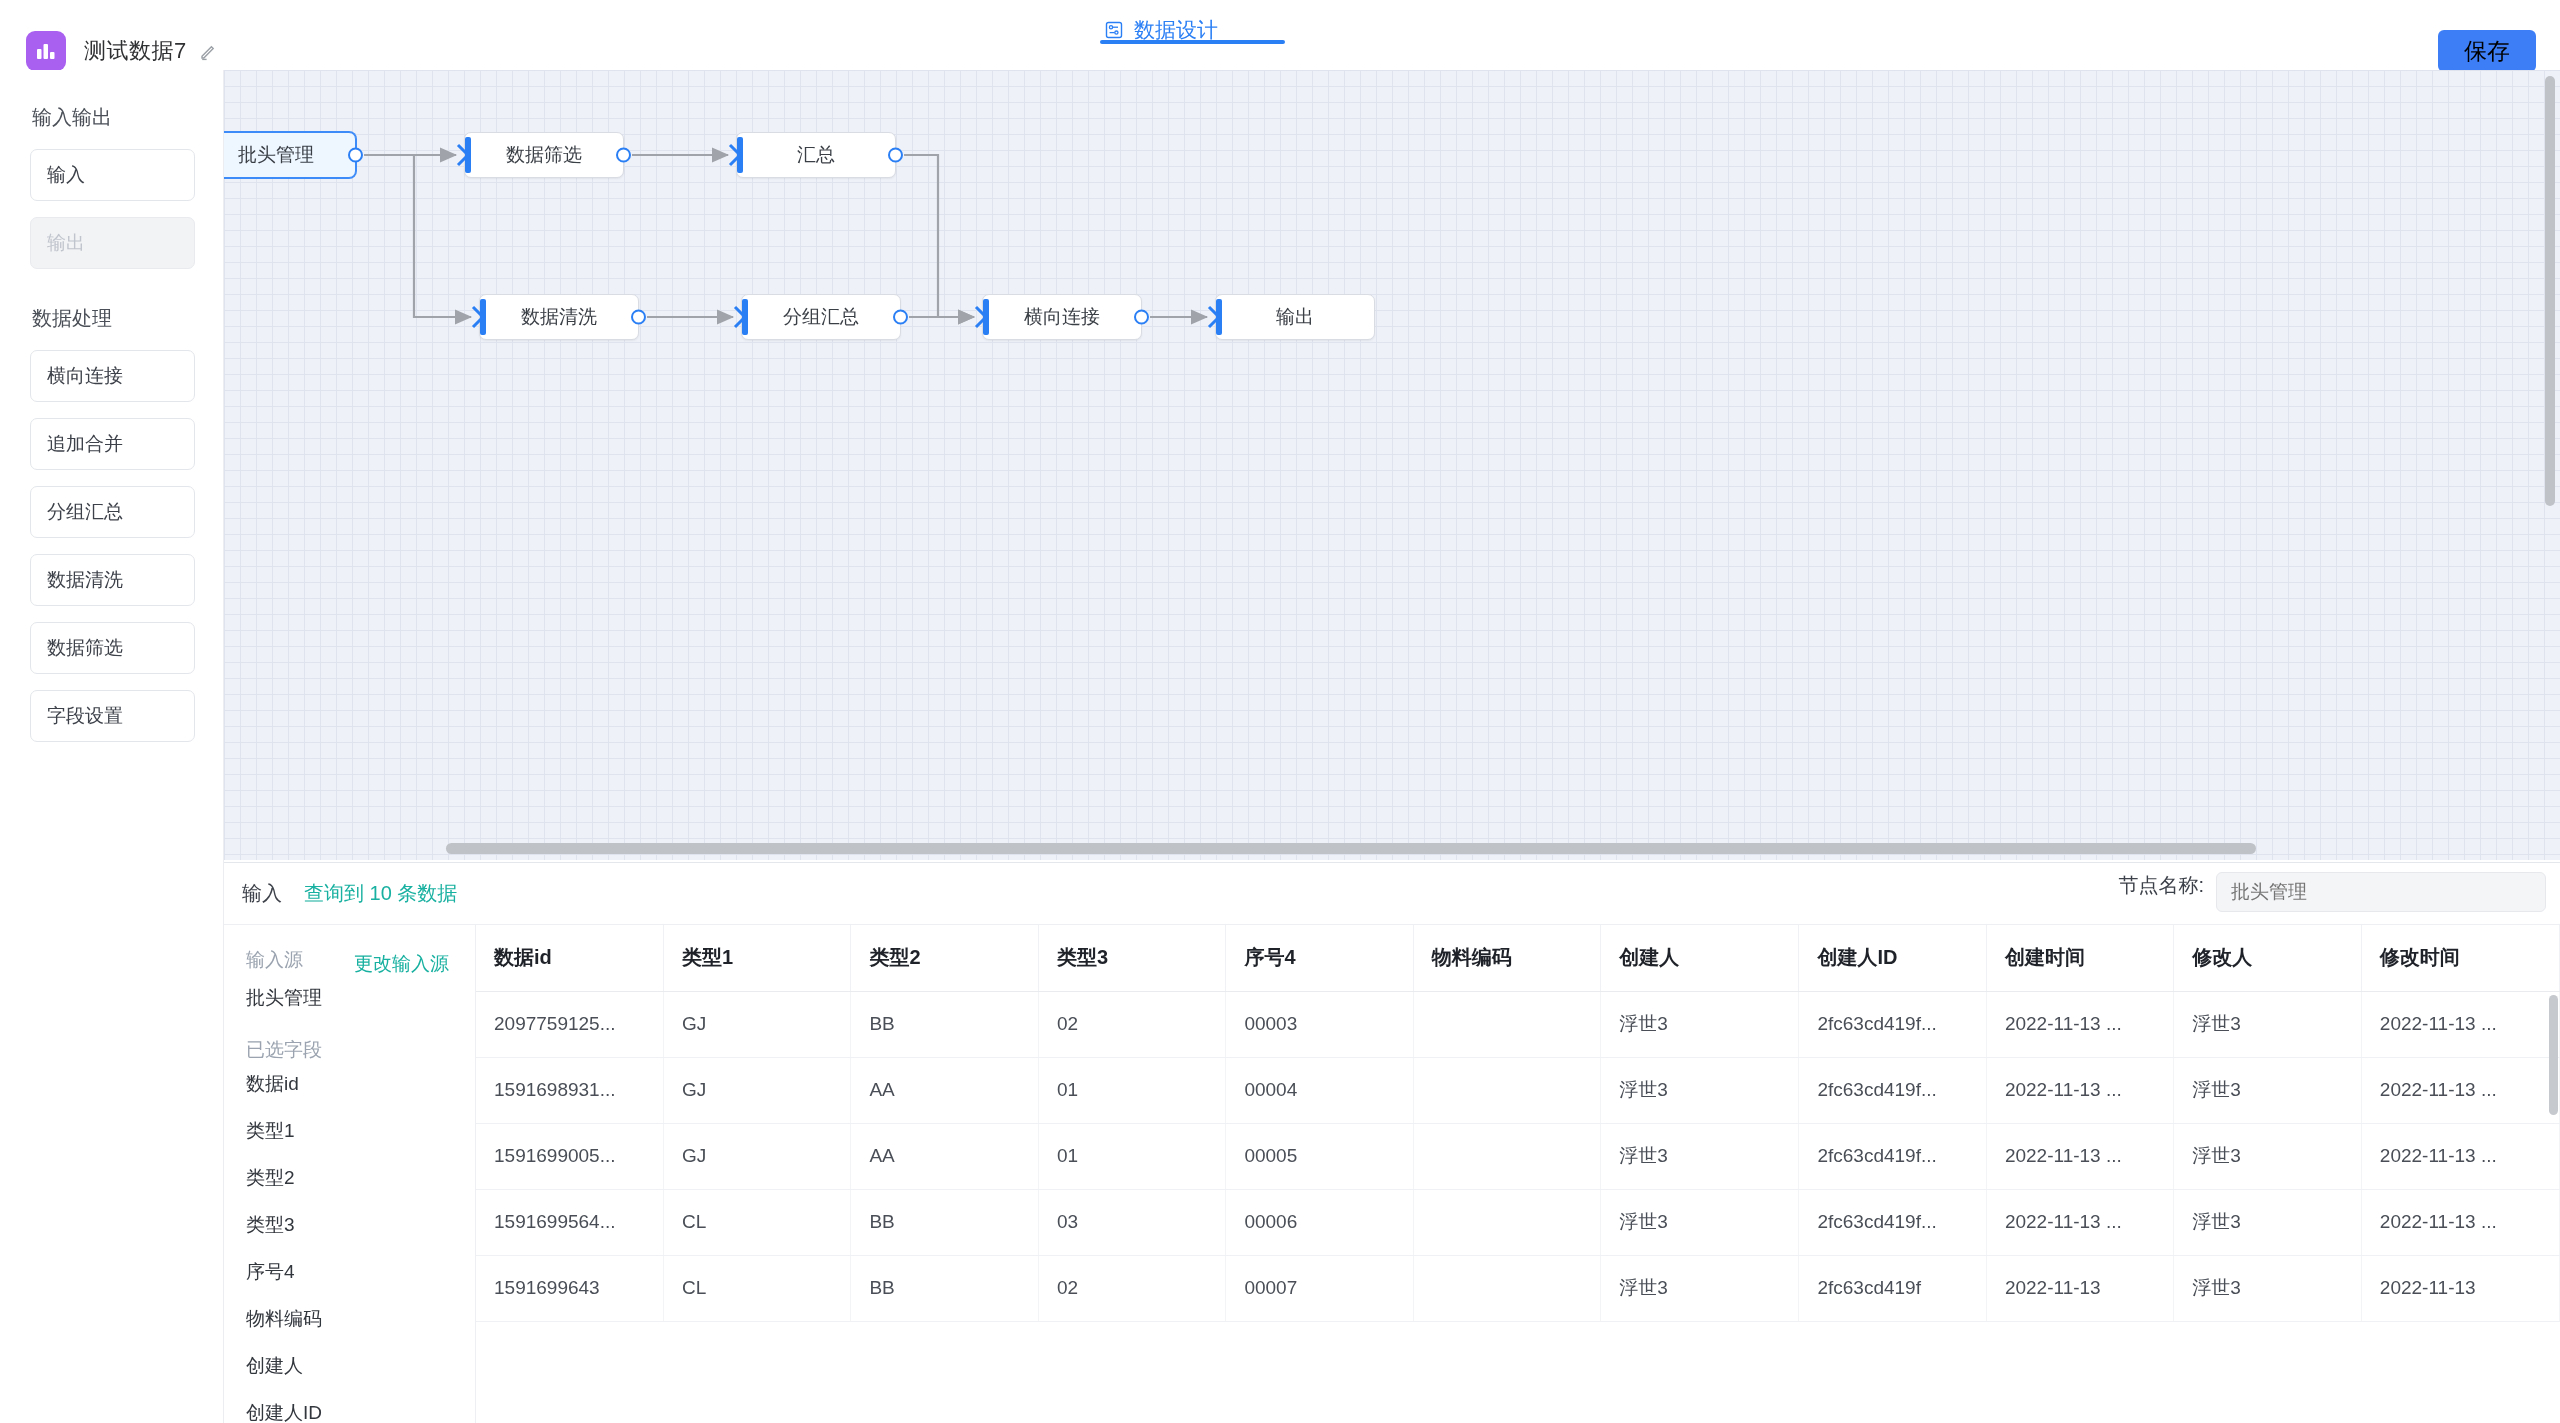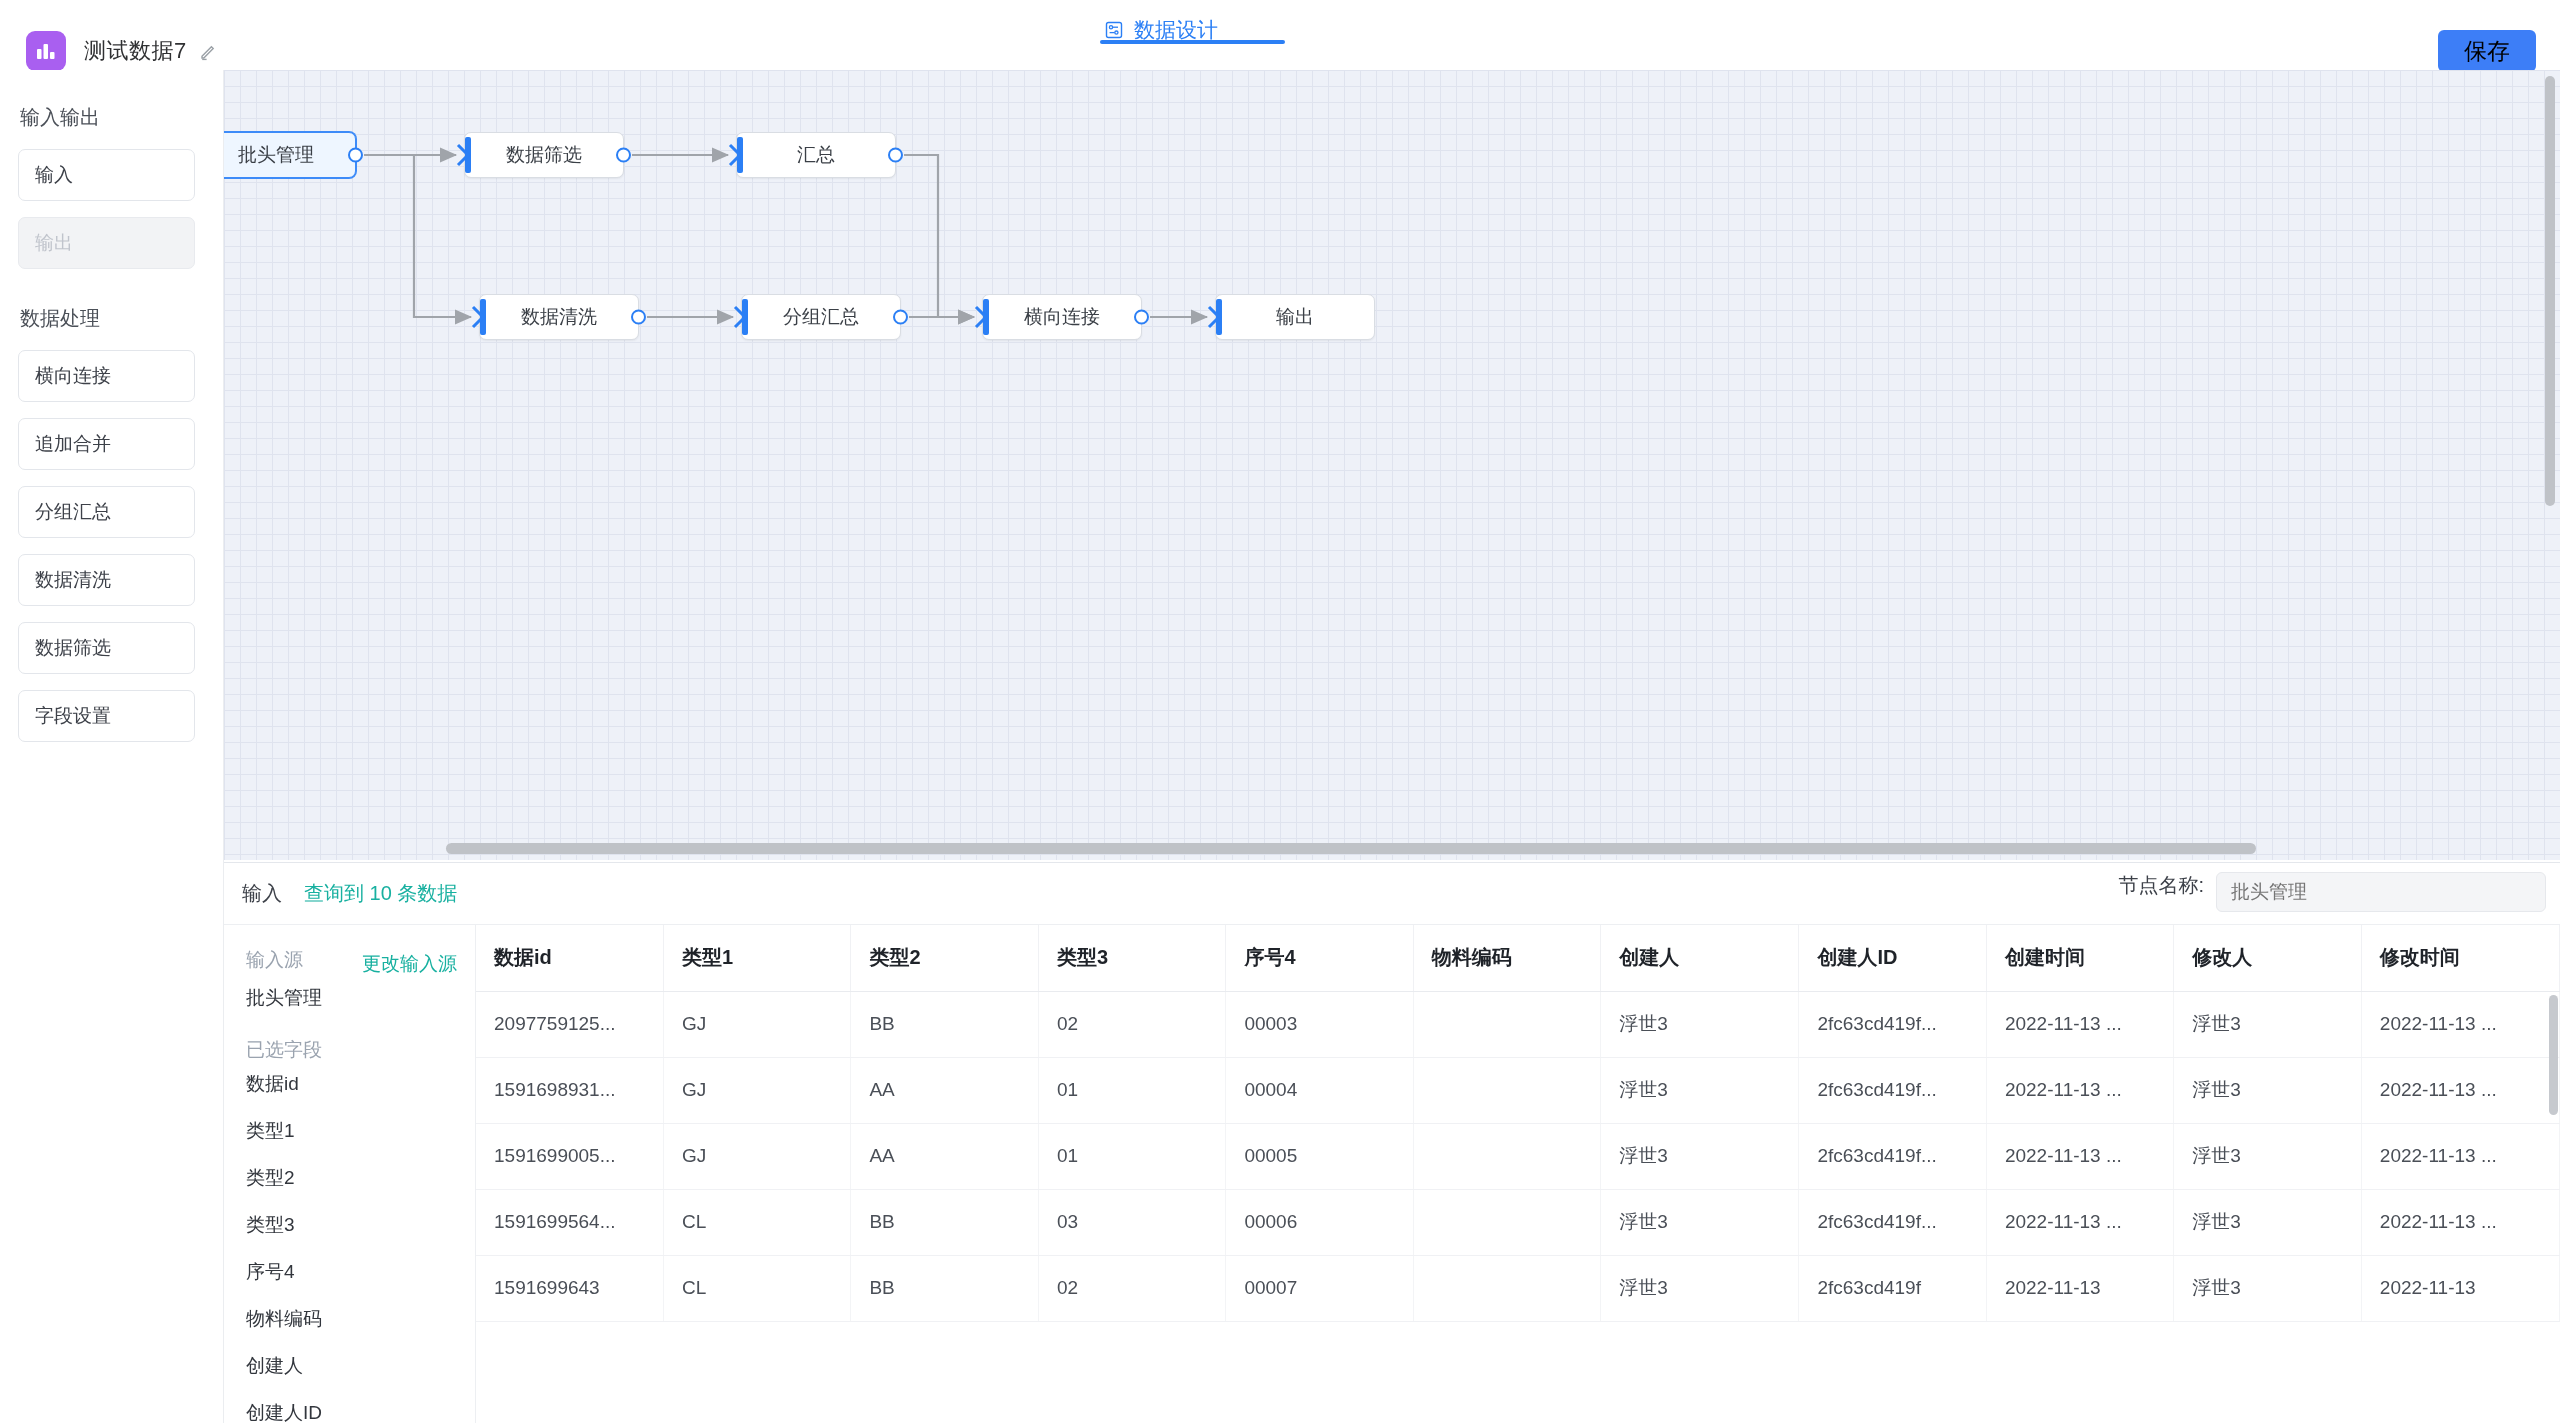--- a/index.html
+++ b/index.html
@@ -52,21 +52,21 @@
     width: 98px; height: 42px; border-radius: 6px;
     background: #3d7ef7; color: #000000; border: none;
     font-size: 23px; font-family: inherit; cursor: pointer;
     display: flex; align-items: center; justify-content: center;
   }
 
   
   .sidebar {
     position: absolute; left: 0; top: 70px; width: 224px; height: 1353px;
     background: #ffffff; border-right: 1px solid #ebedf0;
-    padding: 26px 28px 0 18px; overflow: hidden;
+    padding: 26px 28px 0 30px; overflow: hidden;
   }
   .side-group-title {
     font-size: 20px; color: #4b5058; margin: 8px 0 18px 2px;
   }
   .side-group-title.second { margin-top: 36px; }
   .side-item {
     height: 52px; border: 1px solid #e3e6eb; border-radius: 7px;
     display: flex; align-items: center; padding-left: 16px;
     font-size: 19px; color: #3d4149; margin-bottom: 16px;
     background: #fff; cursor: pointer; user-select: none;
@@ -142,21 +142,21 @@
   .nn-input {
     width: 330px; height: 40px; border-radius: 6px;
     background: #f4f5f7; border: 1px solid #e6e8ec;
     padding: 0 14px; font-size: 19px; color: #b8bcc4;
     font-family: inherit;
   }
 
   .bottom-body { display: flex; height: 499px; }
 
   .field-panel {
-    width: 252px; flex: 0 0 252px; padding: 22px 0 0 22px;
+    width: 252px; flex: 0 0 252px; padding: 22px 8px 0 22px;
     border-right: 1px solid #edeff2; overflow: hidden; position: relative;
   }
   .fp-row { display: flex; align-items: center; justify-content: space-between; padding-right: 18px; }
   .fp-caption { font-size: 19px; color: #9aa3af; margin-bottom: 8px; }
   .fp-change { font-size: 19px; color: #18b0a0; cursor: pointer; }
   .fp-value { font-size: 19px; color: #32363d; margin: 4px 0 26px 0; }
   .fp-field { font-size: 19px; color: #32363d; margin-bottom: 21px; cursor: pointer; }
 
   .table-panel { flex: 1; overflow: hidden; position: relative; }
   table.grid { border-collapse: collapse; width: 100%; table-layout: fixed; }

